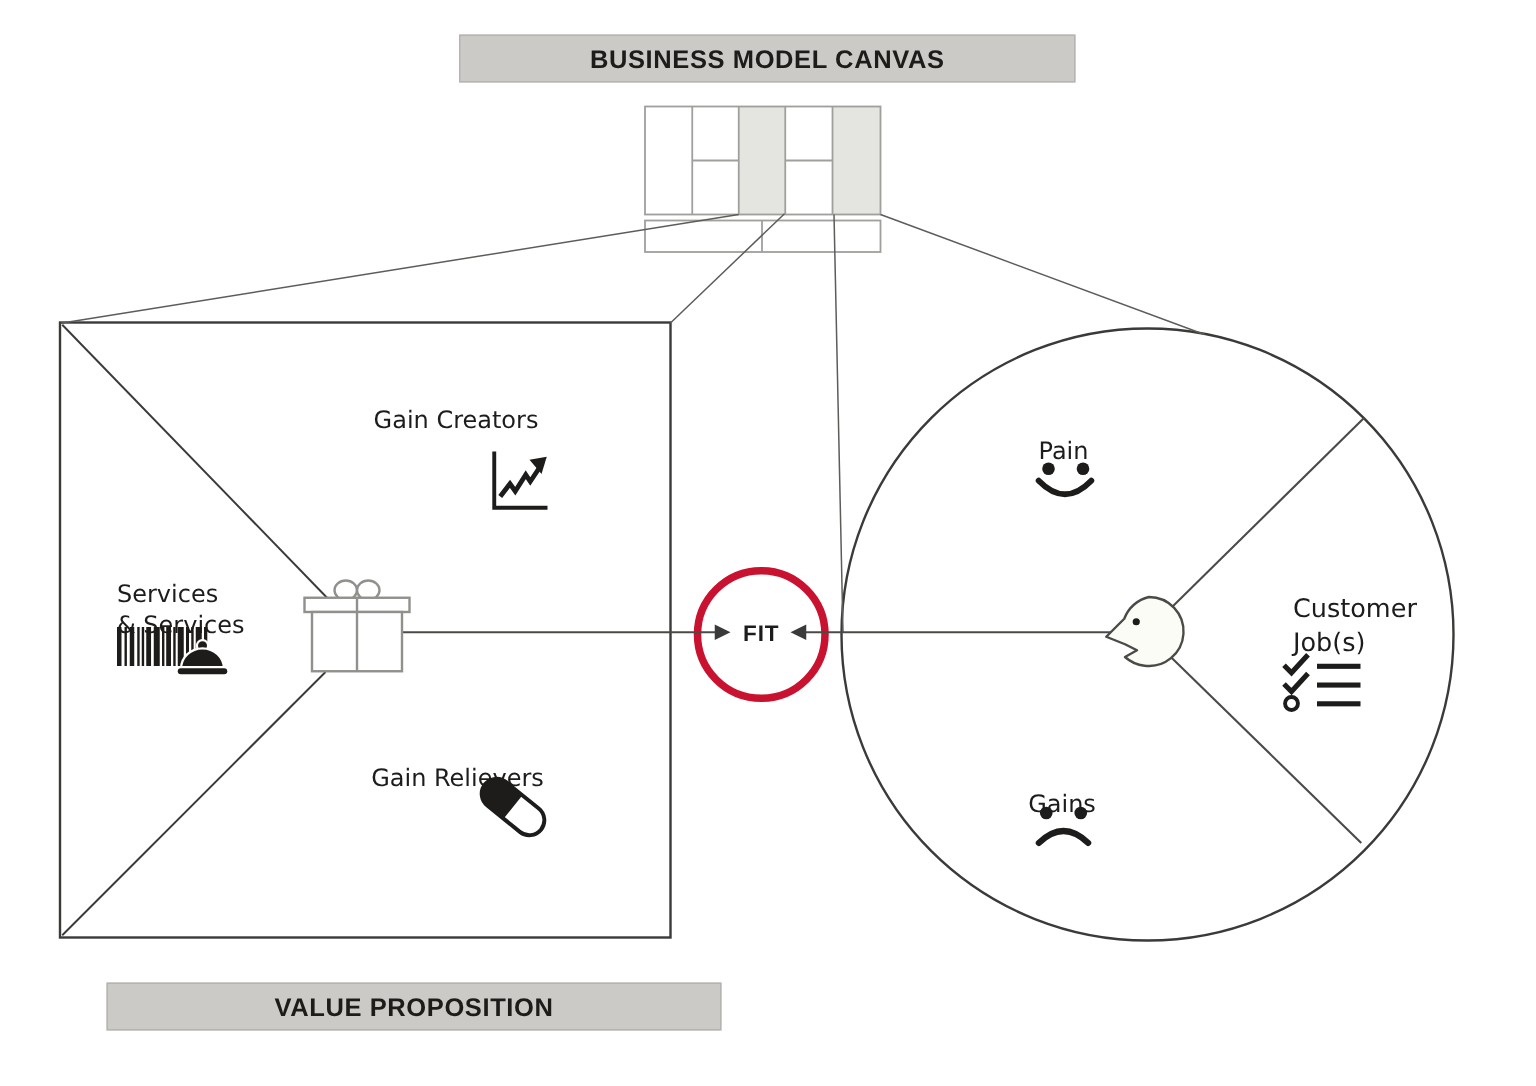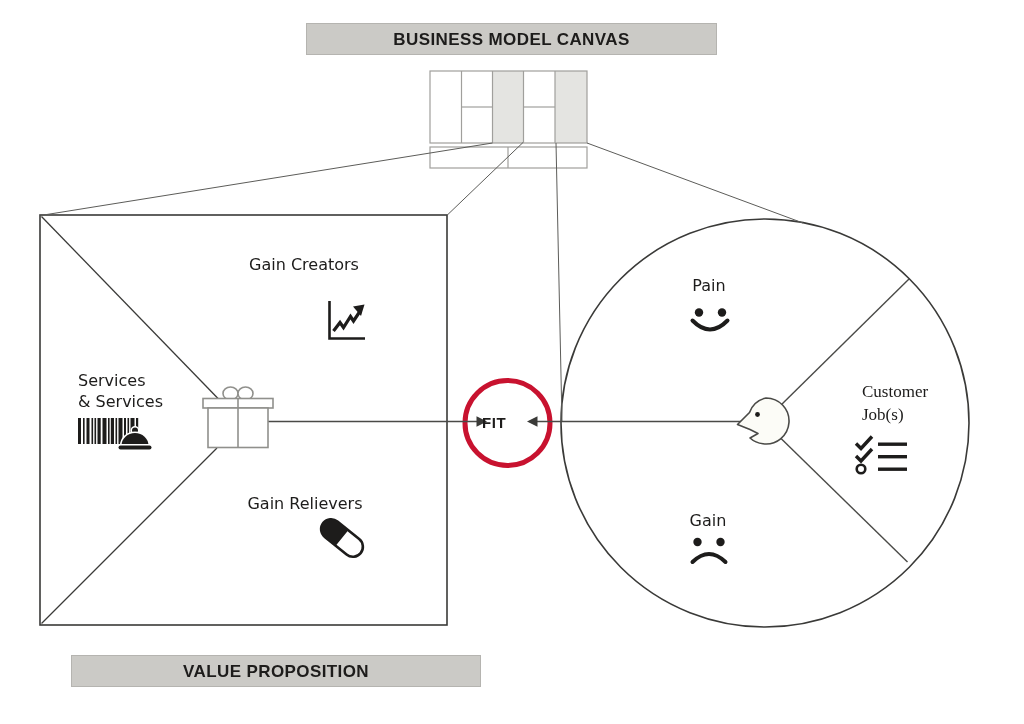--- a/index.html
+++ b/index.html
@@ -3,23 +3,23 @@
 <meta charset="utf-8">
 <style>
   html,body{margin:0;padding:0;background:#fff;}
   #stage{position:relative;width:1024px;height:724px;background:#ffffff;overflow:hidden;
          font-family:"Liberation Sans", sans-serif;color:#1d1c1b;}
   #shapes{position:absolute;left:0;top:0;z-index:1;}
   .lbl{position:absolute;z-index:2;color:#1d1c1b;}
   .banner{position:absolute;z-index:2;background:#cbcac6;border:1px solid #b5b4b0;
           text-align:center;font-weight:bold;font-size:17px;letter-spacing:.4px;
           line-height:32px;height:32px;box-sizing:border-box;color:#1d1c1b;}
-  .seclabel{font-family:"DejaVu Sans", sans-serif;font-size:16px;text-align:center;}
+  .seclabel{font-family:"DejaVu Sans", sans-serif;font-size:16px;text-align:center;margin-top:15px;}
   .two-line span{display:block;}
-  .fit{font-weight:bold;font-size:15px;letter-spacing:.6px;text-align:left;}
+  .fit{font-weight:bold;font-size:15px;letter-spacing:.6px;text-align:center;}
 </style>
 </head>
 <body>
 
 <div id="stage">
 
 <svg id="shapes" width="1024" height="724" viewBox="0 0 1024 724">
 
   <circle cx="765" cy="423" r="204" fill="#ffffff" stroke="#3a3a38" stroke-width="1.6"></circle>
 
@@ -135,19 +135,19 @@
 <div class="lbl seclabel" style="left:224px;top:255px;width:160px;">Gain Creators</div>
 <div class="lbl seclabel two-line" style="left:78px;top:370px;width:130px;text-align:left;line-height:21px;">
   <span>Services</span>
   <span>&amp; Services</span>
 </div>
 <div class="lbl seclabel" style="left:225px;top:494px;width:160px;">Gain Relievers</div>
 
 <div class="lbl fit" style="left:482px;top:414px;width:51px;">FIT</div>
 
 <div class="lbl seclabel" style="left:669px;top:276px;width:80px;">Pain</div>
-<div class="lbl seclabel two-line" style="left:862px;top:380px;width:120px;text-align:left;font-size:17px;line-height:23px;font-family:Liberation Serif, serif;">
+<div class="lbl seclabel two-line" style="left:862px;top:380px;width:120px;text-align:left;font-size:17px;line-height:23px;">
   <span>Customer</span>
   <span>Job(s)</span>
 </div>
-<div class="lbl seclabel" style="left:668px;top:511px;width:80px;">Gain</div>
+<div class="lbl seclabel" style="left:668px;top:511px;width:80px;">Gains</div>
 
 </div>
 
 </body></html>

